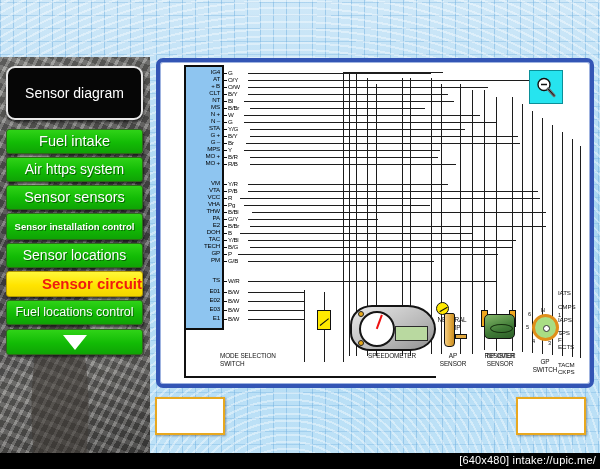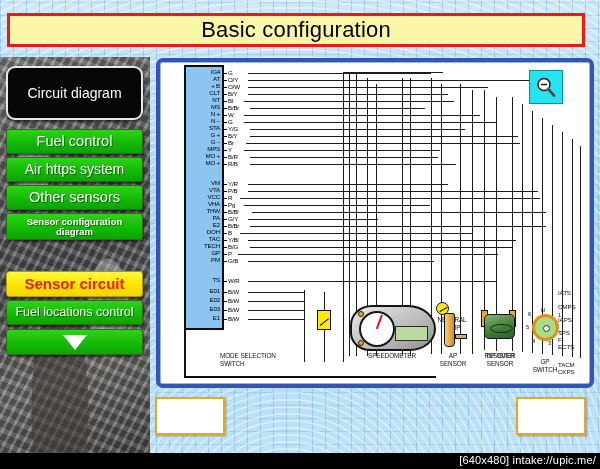--- a/index.html
+++ b/index.html
@@ -213,48 +213,48 @@
   }
 </style>
 </head>
 <body>
 
 <div id="root">
 
   <div class="bg-paper"></div>
   <div class="photo-strip"></div>
 
-  <div class="titlebar">
-    <span class="t">Basic configuration</span>
-  </div>
 
   <div class="sidebar">
 
     <div class="btn black" style="top:9px;height:54px;font-size:14px;">
-      <span>Circuit diagram</span>
+      <span>Sensor diagram</span>
     </div>
 
     <div class="btn green" style="top:72px;height:25px;font-size:14.5px;">
-      <span>Fuel control</span>
+      <span>Fuel intake</span>
     </div>
 
     <div class="btn green" style="top:100px;height:25px;font-size:14px;">
       <span>Air https system</span>
     </div>
 
     <div class="btn green" style="top:128px;height:25px;font-size:14.5px;">
-      <span>Other sensors</span>
+      <span>Sensor sensors</span>
     </div>
 
     <div class="btn green" style="top:156px;height:27px;font-size:9.5px;font-weight:bold;">
-      <span>Sensor configuration diagram</span>
-    </div>
-
-
-    <div class="btn yellow" style="top:214px;height:26px;font-size:15px;">
+      <span>Sensor installation control</span>
+    </div>
+
+    <div class="btn green" style="top:186px;height:25px;font-size:14px;">
+      <span>Sensor locations</span>
+    </div>
+
+    <div class="btn yellow" style="top:214px;height:26px;font-size:15px;justify-content:flex-end;">
       <span>Sensor circuit</span>
     </div>
 
     <div class="btn green" style="top:243px;height:25px;font-size:12.5px;">
       <span>Fuel locations control</span>
     </div>
 
     <div class="btn green" style="top:272px;height:26px;">
       <span class="arrow-glyph"></span>
     </div>

